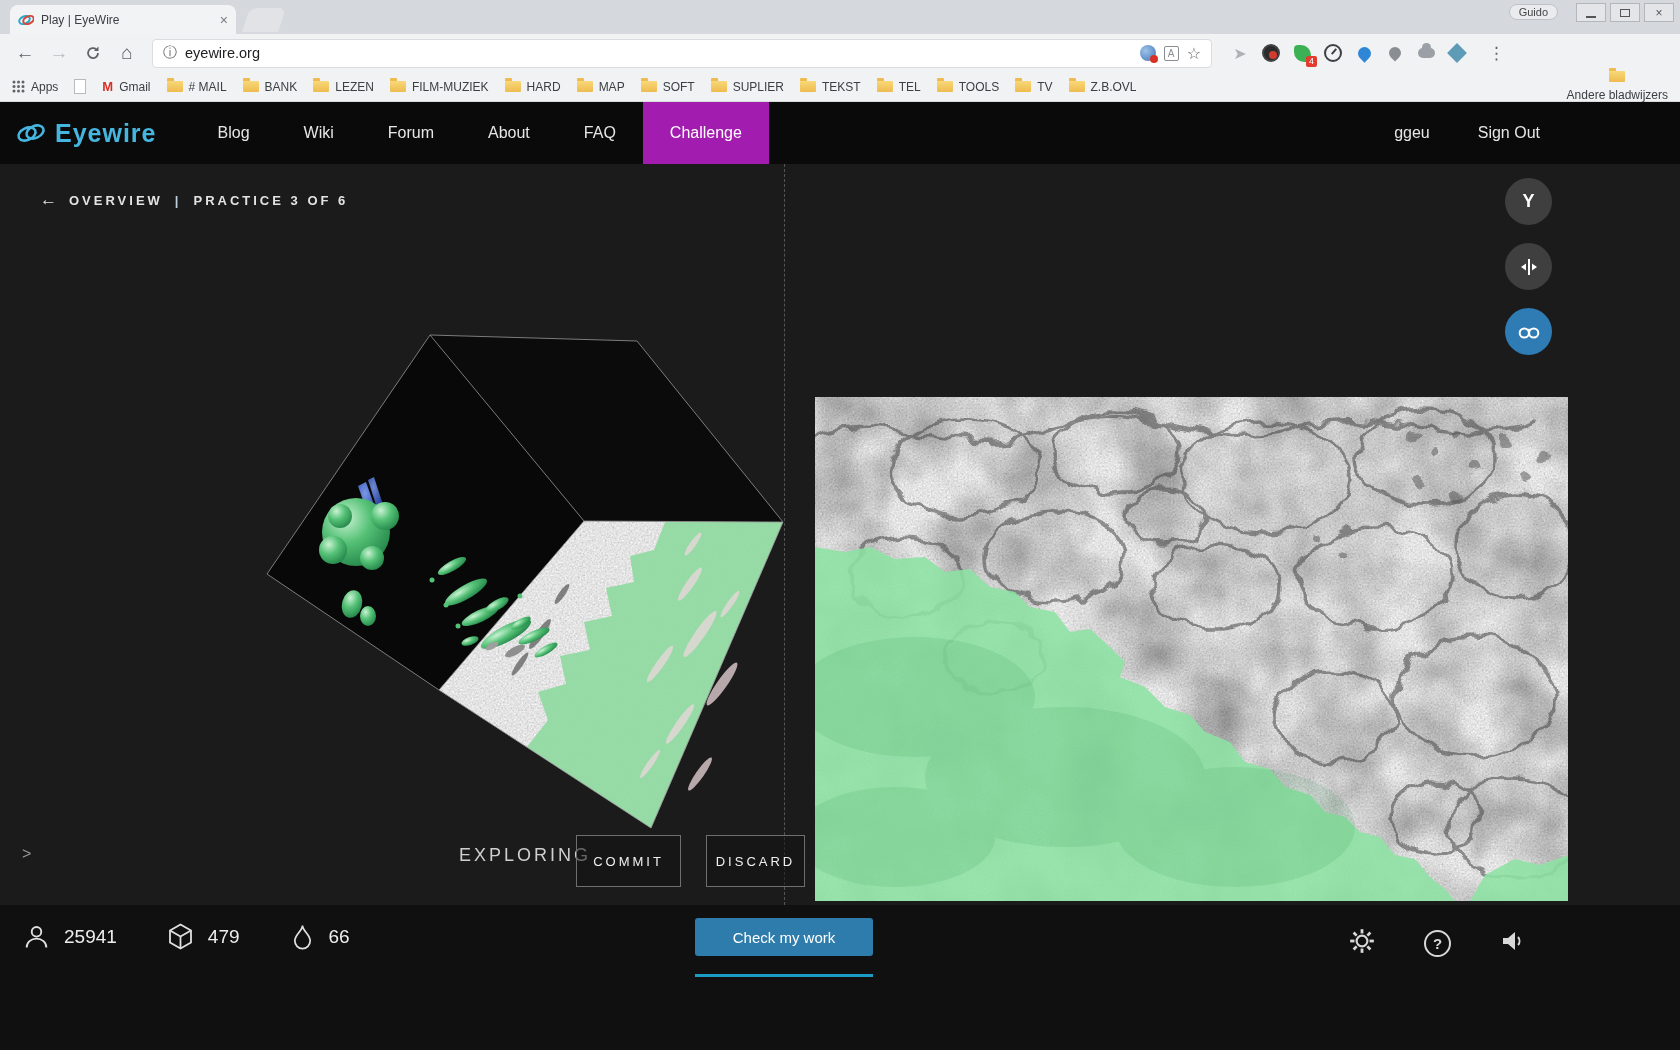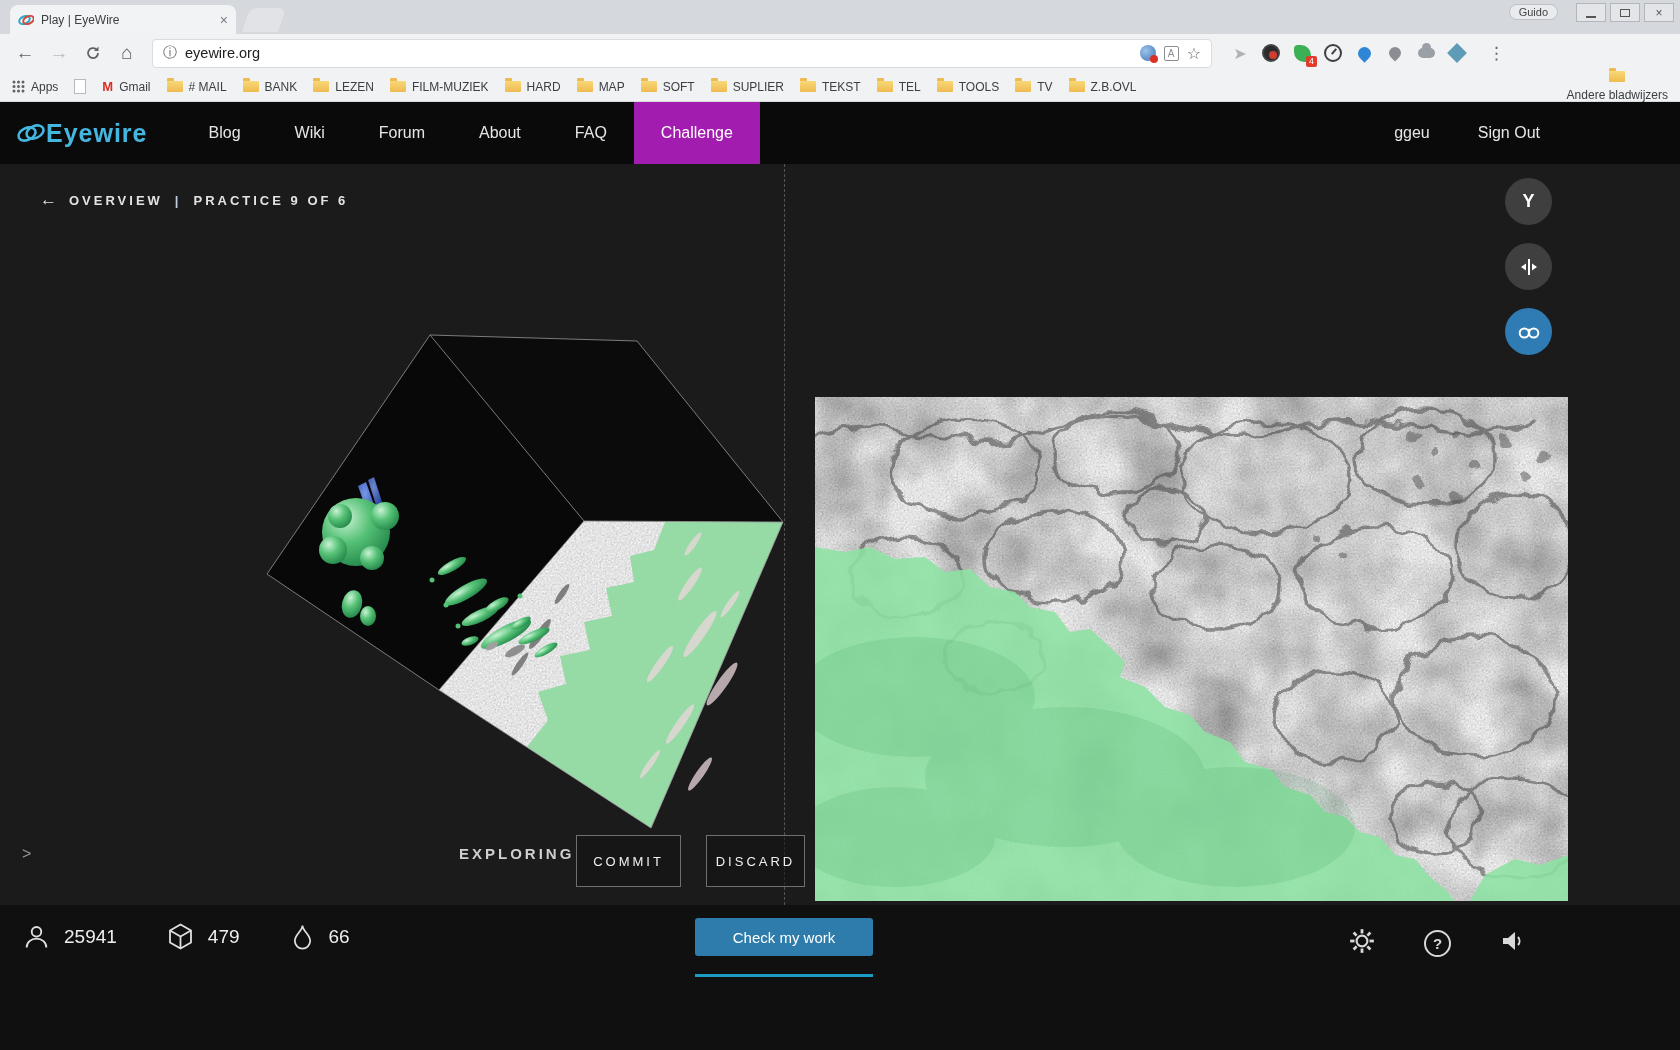--- a/index.html
+++ b/index.html
@@ -61,37 +61,37 @@
   .bmk { display:flex; align-items:center; gap:6px; cursor:pointer; }
   .folder { width:16px; height:11px; background:linear-gradient(#f8d878,#eebb50); border-radius:1px; position:relative; flex:none; }
   .folder::before { content:""; position:absolute; left:0; top:-3px; width:7px; height:3px; background:#eebb50; border-radius:1px 1px 0 0; }
   .gmail-m { color:#d93025; font-weight:bold; font-size:13px; }
   .page-ico { width:12px; height:15px; background:#fff; border:1px solid #b7babf; }
   .bmk-right { margin-left:auto;flex-direction:column; }
 
   
   .navbar { position:absolute; left:0; top:102px; width:1680px; height:62px; background:#0a0a0a;
             display:flex; align-items:center; color:#e6e6e6; }
-  .logo { display:flex; align-items:center; padding-left:16px; }
+  .logo { display:flex; align-items:center; gap:9px; padding-left:16px; }
   .logo-text { color:#45b6e0; font-size:25px; font-weight:bold; letter-spacing:1px; }
   .navitems { display:flex; margin-left:34px; height:62px; }
   .navitem { padding:0 27px; line-height:62px; font-size:16px; cursor:pointer; }
   .navitem.active { background:#a21caf; color:#fff; }
   .nav-right { margin-left:auto; margin-right:140px; display:flex; gap:48px; font-size:16px; }
   .nav-right span { cursor:pointer; }
 
   
   .content { position:absolute; left:0; top:164px; width:1680px; height:741px; background:#1b1b1b; }
   .panel3d { position:absolute; left:0; top:0; width:785px; height:741px; border-right:1px dashed #555; }
   .crumb { position:absolute; left:40px; top:26px; display:flex; align-items:center; gap:12px;
            color:#e3e3e3; font-size:13px; letter-spacing:3px; font-weight:bold; }
   .crumb .arrow { font-size:17px; letter-spacing:0; font-weight:normal; }
   .crumb .div { color:#bfcfdd; }
   .viewer-controls { position:absolute; left:0; bottom:32px; width:810px; height:38px; }
-  .status-label { position:absolute; left:459px; top:10px; color:#cfcfcf; font-size:15px; letter-spacing:3px;font-weight:bold; }
+  .status-label { position:absolute; left:459px; top:10px; color:#cfcfcf; font-size:18px; letter-spacing:3px; }
   .vbtn { position:absolute; top:0; height:52px; border:1px solid #6f6f6f; background:rgba(18,18,18,.55);
           color:#f0f0f0; font-size:13px; letter-spacing:3px; display:flex; align-items:center;
           justify-content:center; cursor:pointer; font-family:"Liberation Sans",sans-serif; }
   .vbtn.commit { left:576px; width:105px; }
   .vbtn.discard { left:706px; width:99px; }
   .expand-handle { position:absolute; left:22px; bottom:42px; color:#9a9a9a; font-size:16px; cursor:pointer; }
 
   .emview { position:absolute; left:815px; top:233px; width:753px; height:504px; background:#8f8f8f; }
 
   .floaters { position:absolute; left:1505px; top:14px; display:flex; flex-direction:column; gap:18px; }
@@ -382,21 +382,21 @@
           <circle cx="446" cy="441" r="2.5" fill="#55c176"></circle>
           <circle cx="520" cy="432" r="2.5" fill="#55c176"></circle>
           <circle cx="458" cy="462" r="2.5" fill="#55c176"></circle>
         </g>
       </svg>
 
       <div class="crumb">
         <span class="arrow">←</span>
         <span>OVERVIEW</span>
         <span class="div">|</span>
-        <span>PRACTICE 9 OF 6</span>
+        <span>PRACTICE 3 OF 6</span>
       </div>
 
       <div class="viewer-controls">
         <span class="status-label">EXPLORING</span>
         <span class="vbtn commit">COMMIT</span>
         <span class="vbtn discard">DISCARD</span>
       </div>
       <span class="expand-handle">&gt;</span>
     </div>
 

